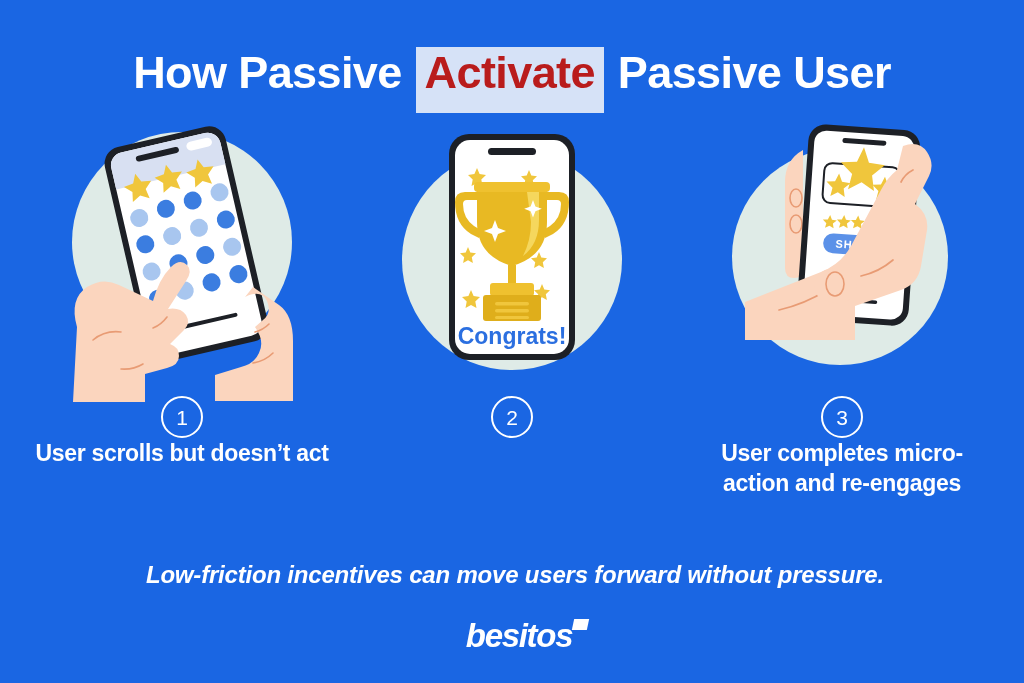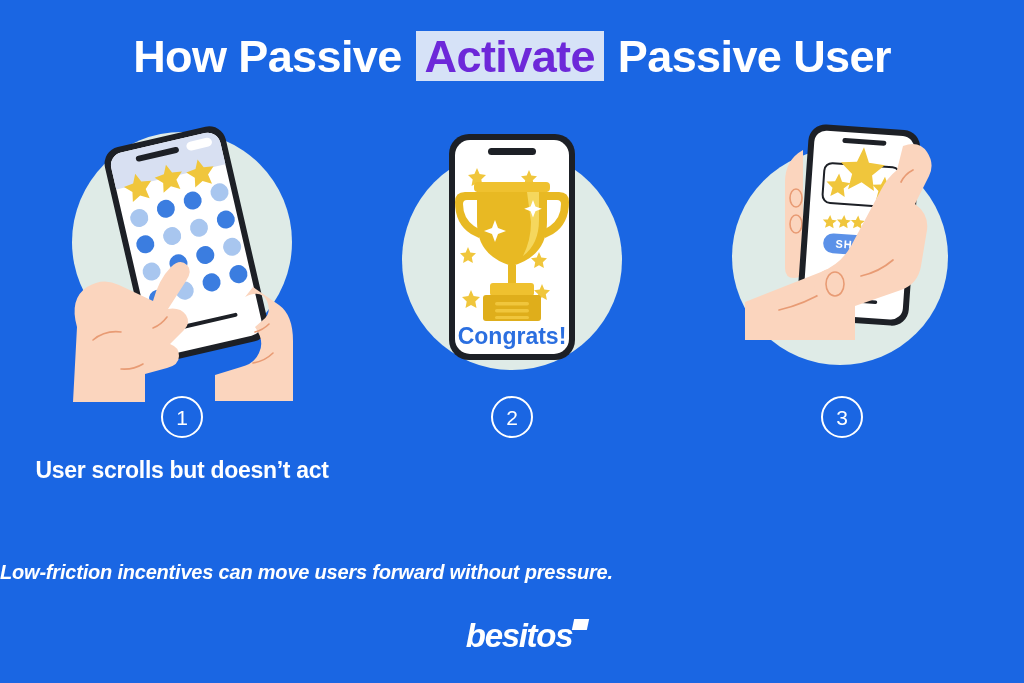--- a/index.html
+++ b/index.html
@@ -22,23 +22,23 @@
     display:inline-block;
     font-size:45px;
     font-weight:bold;
     color:#FFFFFF;
     letter-spacing:-0.6px;
     line-height:1.15;
     white-space:nowrap;
   }
   .title .hl {
     background:#D6E2F7;
-    color:#6d28d9;
-    padding:3px 9px 2px 9px;
-    margin:0 2px;
+    color:#b91c1c;
+    padding:3px 9px 18px 9px;
+    margin:16px 2px;
     display:inline-block;
     line-height:1.0;
   }
 
   
   .cols {
     position:absolute;
     top:112px; left:0; width:1024px;
     display:flex;
     justify-content:center;
@@ -65,37 +65,36 @@
     align-items:center;
     justify-content:center;
     color:#FFFFFF;
     font-size:21px;
     font-weight:normal;
     line-height:1;
   }
 
   
   .caption {
-    margin-top:17px;
     color:#FFFFFF;
     font-size:23px;
     font-weight:bold;
     line-height:1.32;
     text-align:center;
     letter-spacing:-0.3px;
     max-width:300px;
   }
 
   
   .tagline {
     position:absolute;
     top:561px; left:0; width:884px;
-    text-align:left;
-    color:#FFFFFF;
-    font-size:20px;
+    text-align:right;
+    color:#FFFFFF;
+    font-size:24px;
     font-style:italic;
     font-weight:bold;
     letter-spacing:-0.2px;
   }
   .logo {
     position:absolute;
     top:617px; left:0; width:1024px;
     text-align:center;
   }
   .logo-inner { display:inline-block; position:relative; }
@@ -285,20 +284,21 @@
         </g>
 
         <g>
           <path d="M118 158 q16 -4 26 6 q10 10 2 20 q-8 10 -24 6 q-16 -4 -14 -18 q1 -10 10 -14 z" fill="#FBD5BE"></path>
           <ellipse cx="128" cy="172" rx="9" ry="12" fill="none" stroke="#E89B74" stroke-width="1.6"></ellipse>
         </g>
       </svg>
     </div>
 
     <div class="num-circle">3</div>
+    <div class="caption">User completes micro-action and re-engages</div>
   </div>
 
 </div>
 
 <div class="tagline">Low-friction incentives can move users forward without pressure.</div>
 
 <div class="logo">
   <span class="logo-inner">
     <span class="logo-text">besitos</span>
     <span class="logo-mark"></span>

